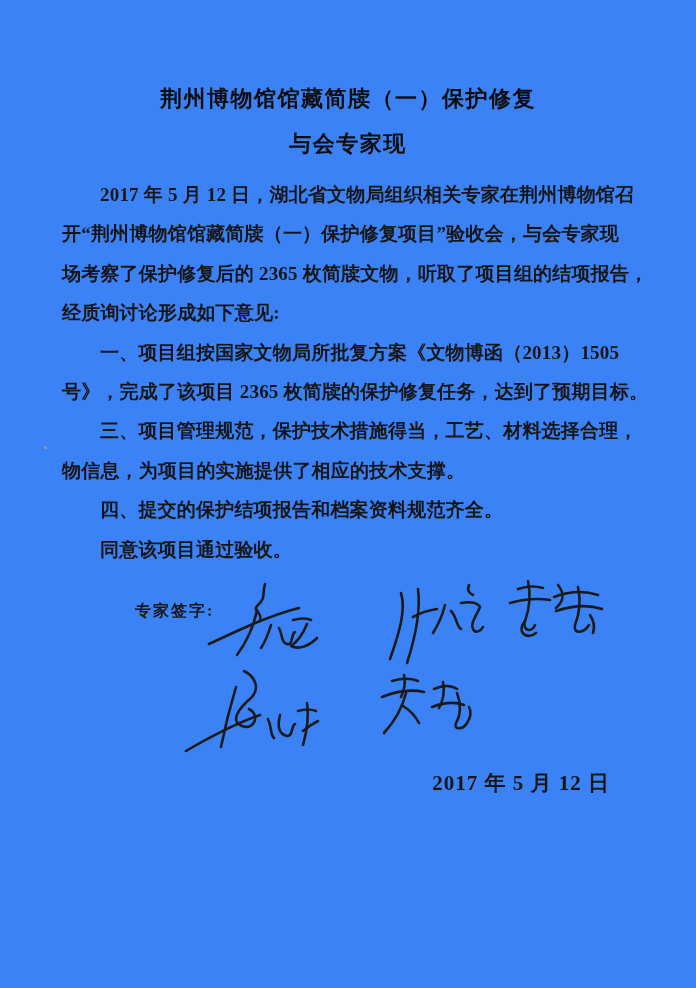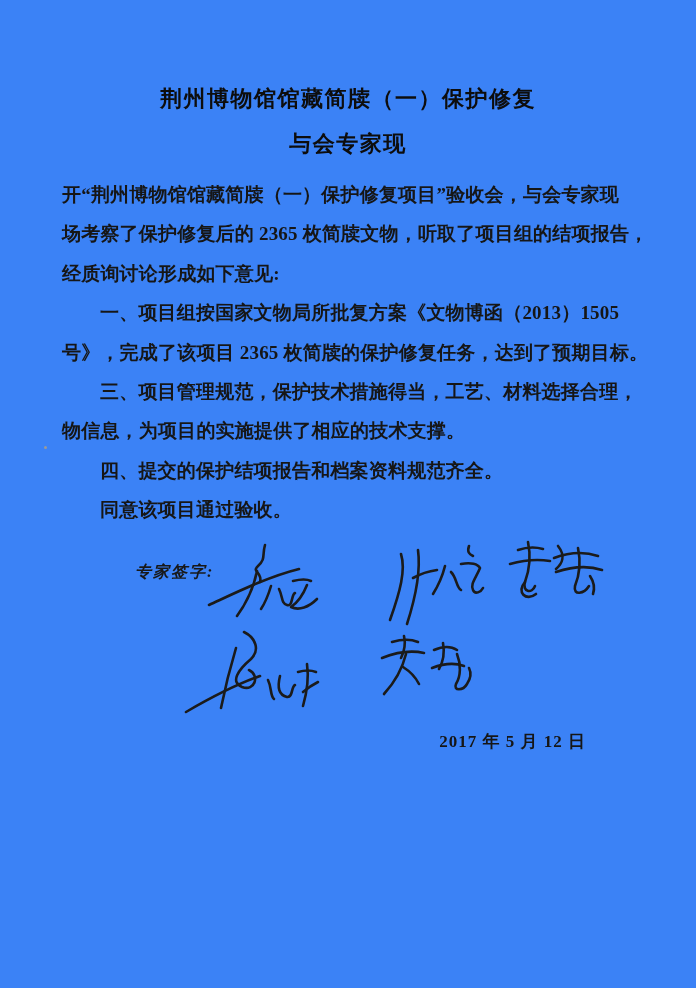--- a/index.html
+++ b/index.html
@@ -51,42 +51,41 @@
     margin-top: 6px;
   }
   .signature-label {
     position: absolute;
     left: 135px;
     top: 26px;
     font-size: 16px;
     font-weight: 700;
     letter-spacing: 2px;
     color: #181818;
-    font-style: italic;
   }
   .sig {
     position: absolute;
   }
   .sig svg path {
     fill: none;
     stroke: #1b1b1b;
     stroke-width: 2.6;
     stroke-linecap: round;
     stroke-linejoin: round;
   }
   .sig-1 { left: 205px; top: 5px; }
   .sig-2 { left: 385px; top: 4px; }
   .sig-3 { left: 498px; top: 0px; }
   .sig-4 { left: 180px; top: 90px; }
   .sig-5 { left: 372px; top: 98px; }
   .date-line {
     margin-top: 2px;
-    padding-right: 110px;
+    padding-right: 86px;
     text-align: right;
-    font-size: 17px;
+    font-size: 21px;
     font-weight: 600;
     letter-spacing: 1px;
     color: #161616;
   }
   .speck {
     position: absolute;
     left: 44px;
     top: 446px;
     width: 3px;
     height: 3px;
@@ -98,20 +97,21 @@
 <body>
 
 <div class="page">
 
   <div class="title-block">
     <div class="title-line">荆州博物馆馆藏简牍（一）保护修复</div>
     <div class="title-line">与会专家现</div>
   </div>
 
   <div class="body-block">
+    <div class="body-line indent">2017 年 5 月 12 日，湖北省文物局组织相关专家在荆州博物馆召</div>
     <div class="body-line">开“荆州博物馆馆藏简牍（一）保护修复项目”验收会，与会专家现</div>
     <div class="body-line">场考察了保护修复后的 2365 枚简牍文物，听取了项目组的结项报告，</div>
     <div class="body-line">经质询讨论形成如下意见:</div>
     <div class="body-line indent">一、项目组按国家文物局所批复方案《文物博函（2013）1505</div>
     <div class="body-line">号》，完成了该项目 2365 枚简牍的保护修复任务，达到了预期目标。</div>
     <div class="body-line indent">三、项目管理规范，保护技术措施得当，工艺、材料选择合理，</div>
     <div class="body-line">物信息，为项目的实施提供了相应的技术支撑。</div>
     <div class="body-line indent">四、提交的保护结项报告和档案资料规范齐全。</div>
     <div class="body-line indent">同意该项目通过验收。</div>
   </div>

